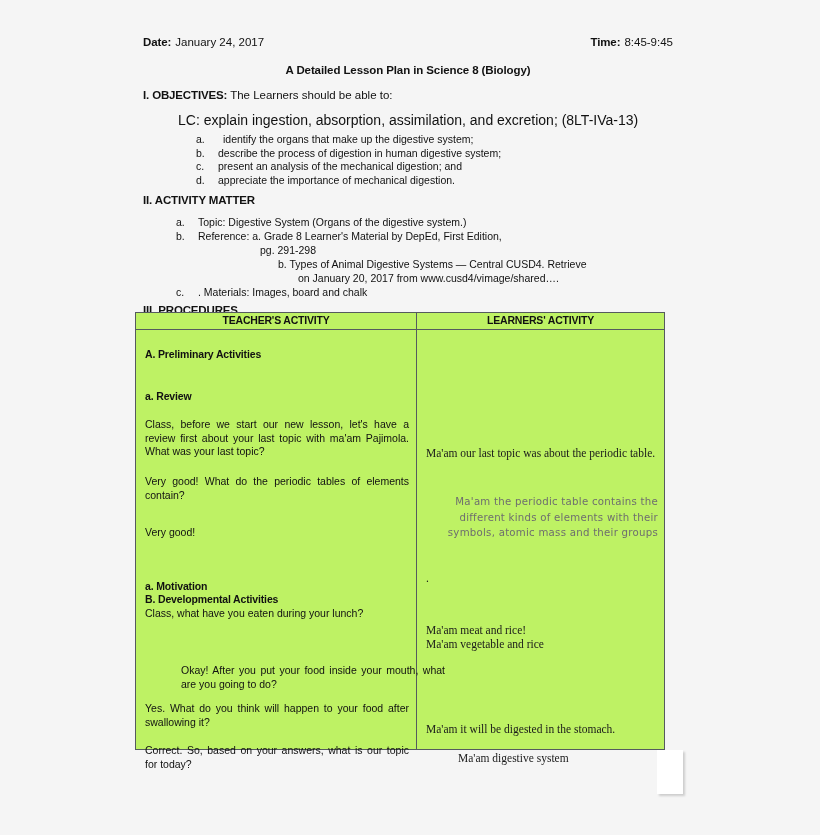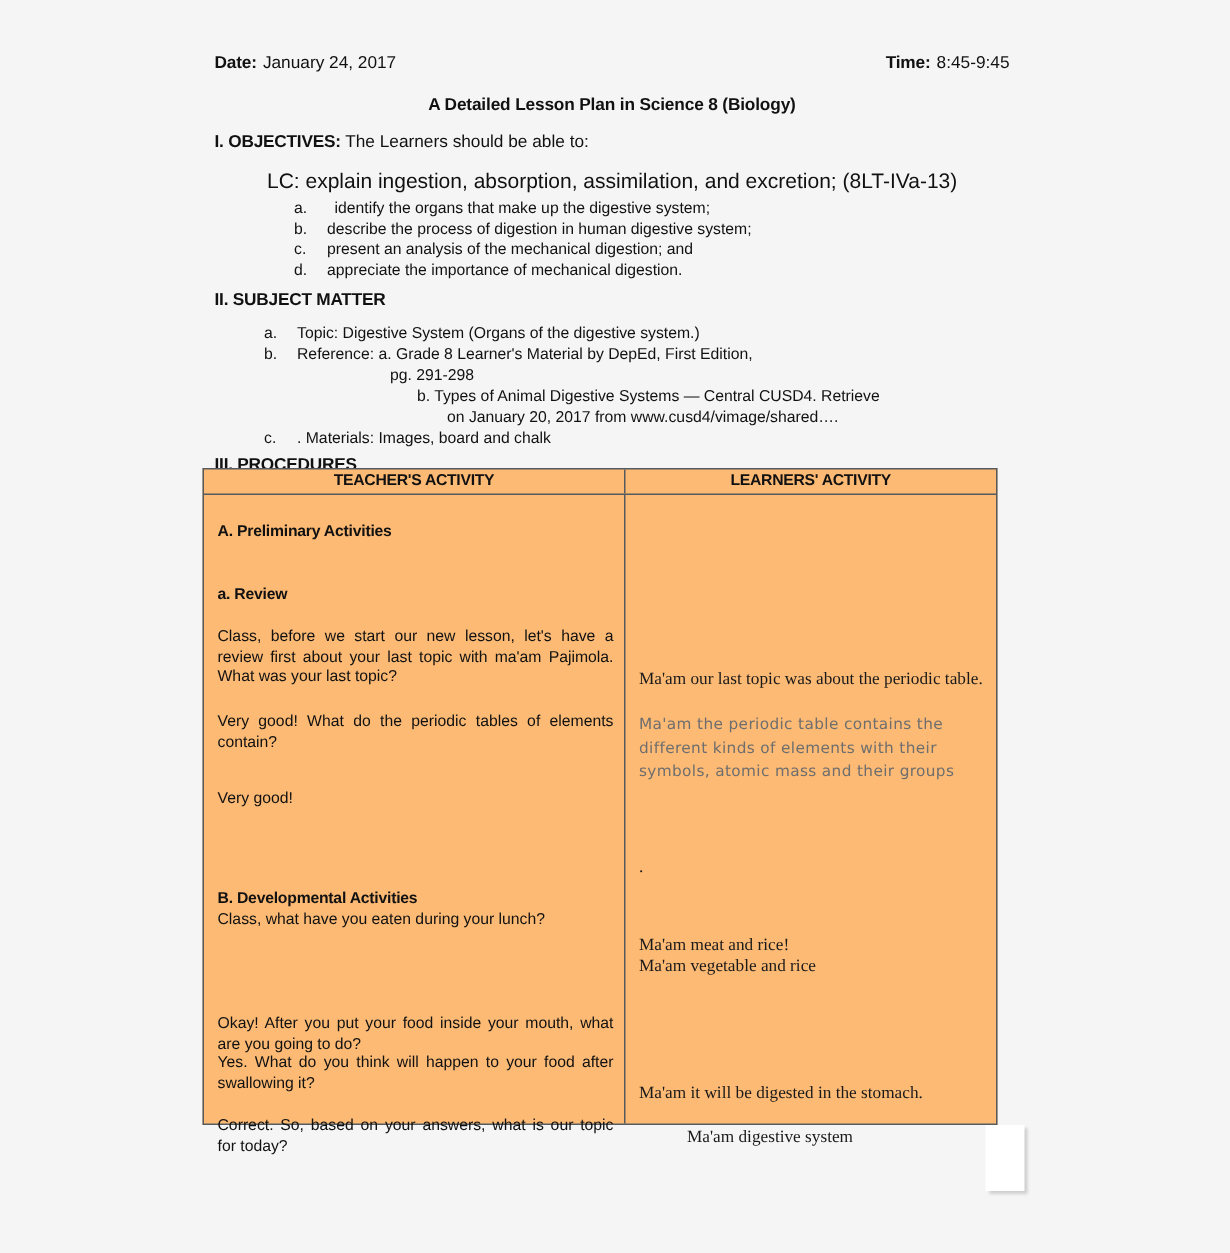--- a/index.html
+++ b/index.html
@@ -152,21 +152,21 @@
 
   
   .proc-table {
     position: absolute;
     left: 135px;
     top: 312px;
     width: 530px;
     height: 438px;
     border: 1.5px solid #555b5e;
     box-sizing: border-box;
-    background: #fdba74;
+    background: #bef264;
     display: flex;
     flex-direction: column;
   }
   .thead {
     display: flex;
     height: 17px;
     border-bottom: 1.5px solid #555b5e;
     box-sizing: border-box;
   }
   .th {
@@ -293,21 +293,21 @@
     <div class="obj-item">
       <span class="obj-marker">c.</span>
       <span class="obj-text">present an analysis of the mechanical digestion; and</span>
     </div>
     <div class="obj-item">
       <span class="obj-marker">d.</span>
       <span class="obj-text">appreciate the importance of mechanical digestion.</span>
     </div>
   </div>
 
-  <div class="sec-subject sec-heading">II. SUBJECT MATTER</div>
+  <div class="sec-subject sec-heading">II. ACTIVITY MATTER</div>
 
   <div class="sm-list">
     <div class="sm-item">
       <span class="sm-marker">a.</span>
       <span class="sm-text">Topic: Digestive System  (Organs of the digestive system.)</span>
     </div>
     <div class="sm-item">
       <span class="sm-marker">b.</span>
       <span class="sm-text">Reference: a. Grade 8 Learner's Material by DepEd, First Edition,</span>
     </div>
@@ -329,29 +329,30 @@
     </div>
     <div class="tbody">
 
       <div class="col-teacher">
         <div class="t-block t-bold" style="top:18px;">A. Preliminary Activities</div>
         <div class="t-block t-bold" style="top:60px;">a. Review</div>
         <div class="t-block t-just" style="top:88px;">Class, before we start our new lesson, let's have a review first about your last topic with ma'am Pajimola. What was your last topic?</div>
         <div class="t-block t-just" style="top:145px;">Very good! What do the periodic tables of elements contain?</div>
         <div class="t-block" style="top:196px;">Very good!</div>
         <div class="t-block t-bold" style="top:224px;margin-top:39px;">B. Developmental Activities</div>
+        <div class="t-block t-bold" style="top:250px;">a. Motivation</div>
         <div class="t-block" style="top:277px;">Class, what have you eaten during your lunch?</div>
-        <div class="t-block t-just" style="top:346px;">Okay! After you put your food inside your mouth, what are you going to do?</div>
+        <div class="t-block t-just" style="top:334px;margin-left:36px;">Okay! After you put your food inside your mouth, what are you going to do?</div>
         <div class="t-block t-just" style="top:372px;">Yes. What do you think will happen to your food after swallowing it?</div>
         <div class="t-block t-just" style="top:414px;">Correct. So, based on your answers, what is our topic for today?</div>
       </div>
 
       <div class="col-learner">
         <div class="l-block l-serif just" style="top:84px;margin-top:32px;">Ma'am our last topic was about the periodic table.</div>
-        <div class="l-block l-gray" style="top:146px;">Ma'am the periodic table contains the different kinds of elements with their symbols, atomic mass and their groups</div>
+        <div class="l-block l-gray" style="top:164px;text-align:right;">Ma'am the periodic table contains the different kinds of elements with their symbols, atomic mass and their groups</div>
         <div class="l-block l-dot" style="top:242px;">.</div>
         <div class="l-block l-serif" style="top:293px;">Ma'am meat and rice!</div>
         <div class="l-block l-serif" style="top:307px;">Ma'am vegetable and rice</div>
         <div class="l-block l-serif" style="top:392px;">Ma'am it will be digested in the stomach.</div>
         <div class="l-block l-serif" style="top:421px;margin-left:32px;">Ma'am digestive system</div>
       </div>
 
     </div>
   </div>
 

